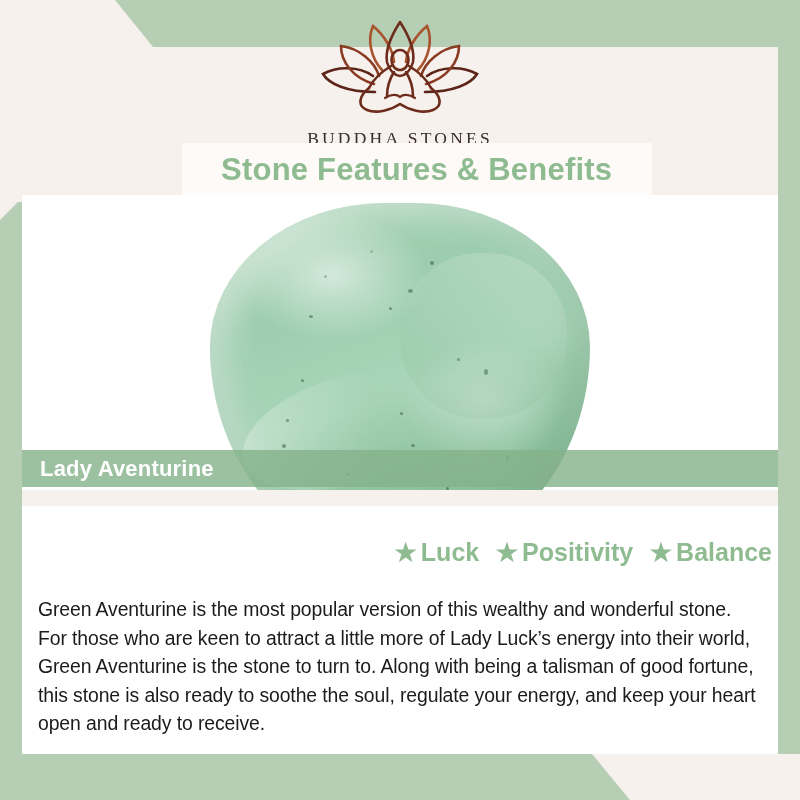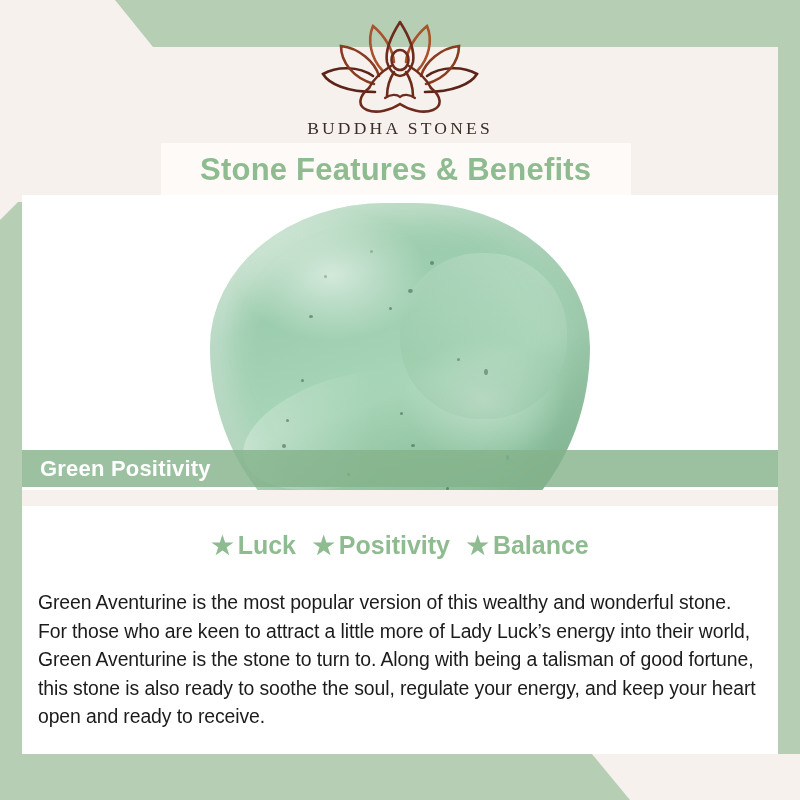--- a/index.html
+++ b/index.html
@@ -59,32 +59,32 @@
     position: absolute;
     top: 18px; left: 0;
     width: 800px;
     text-align: center;
   }
   .logo-mark {
     display: block;
     margin: 0 auto;
   }
   .logo-word {
-    margin-top: 4px;
+    margin-top: 14px;
     font-family: "Liberation Serif", serif;
     font-size: 17.5px;
     letter-spacing: 3.2px;
     color: #3a2c26;
     font-weight: 400;
   }
 
   
   .title-card {
     position: absolute;
-    left: 161px; top: 143px;
+    left: 182px; top: 143px;
     width: 470px; height: 52px;
     background: #fdfaf8;
     display: flex;
     align-items: center;
     justify-content: center;
   }
   .title-text {
     font-size: 32px;
     font-weight: bold;
     color: #8fbb90;
@@ -168,22 +168,22 @@
   }
 
   
   .content {
     position: absolute;
     left: 22px; top: 506px;
     width: 756px; height: 248px;
     background: #ffffff;
   }
   .features {
-    margin-top: 25px;
-    text-align: center;
+    margin-top: 32px;
+    text-align: right;
     white-space: nowrap;
   }
   .feature {
     display: inline-block;
     font-size: 25px;
     font-weight: bold;
     color: #8fbb90;
     font-family: "Liberation Sans Narrow", "Liberation Sans", sans-serif;
     margin: 0 6px;
   }
@@ -265,21 +265,21 @@
       <span class="speck" style="left:19%;top:67%;width:4px;height:4px;"></span>
       <span class="speck" style="left:78%;top:70%;width:3px;height:5px;"></span>
       <span class="speck" style="left:36%;top:75%;width:3px;height:3px;"></span>
       <span class="speck" style="left:62%;top:79%;width:3px;height:3px;"></span>
       <span class="speck" style="left:30%;top:20%;width:3px;height:3px;opacity:.35;"></span>
       <span class="speck" style="left:42%;top:13%;width:3px;height:3px;opacity:.3;"></span>
     </div>
   </div>
 
   <div class="name-band">
-    <span class="name-band-text">Green Positivity</span>
+    <span class="name-band-text">Lady Aventurine</span>
   </div>
 
   <div class="divider-strip"></div>
 
   <div class="content">
     <div class="features">
       <span class="feature">
         <span class="star">★</span><span>Luck</span>
       </span>
       <span class="feature">

